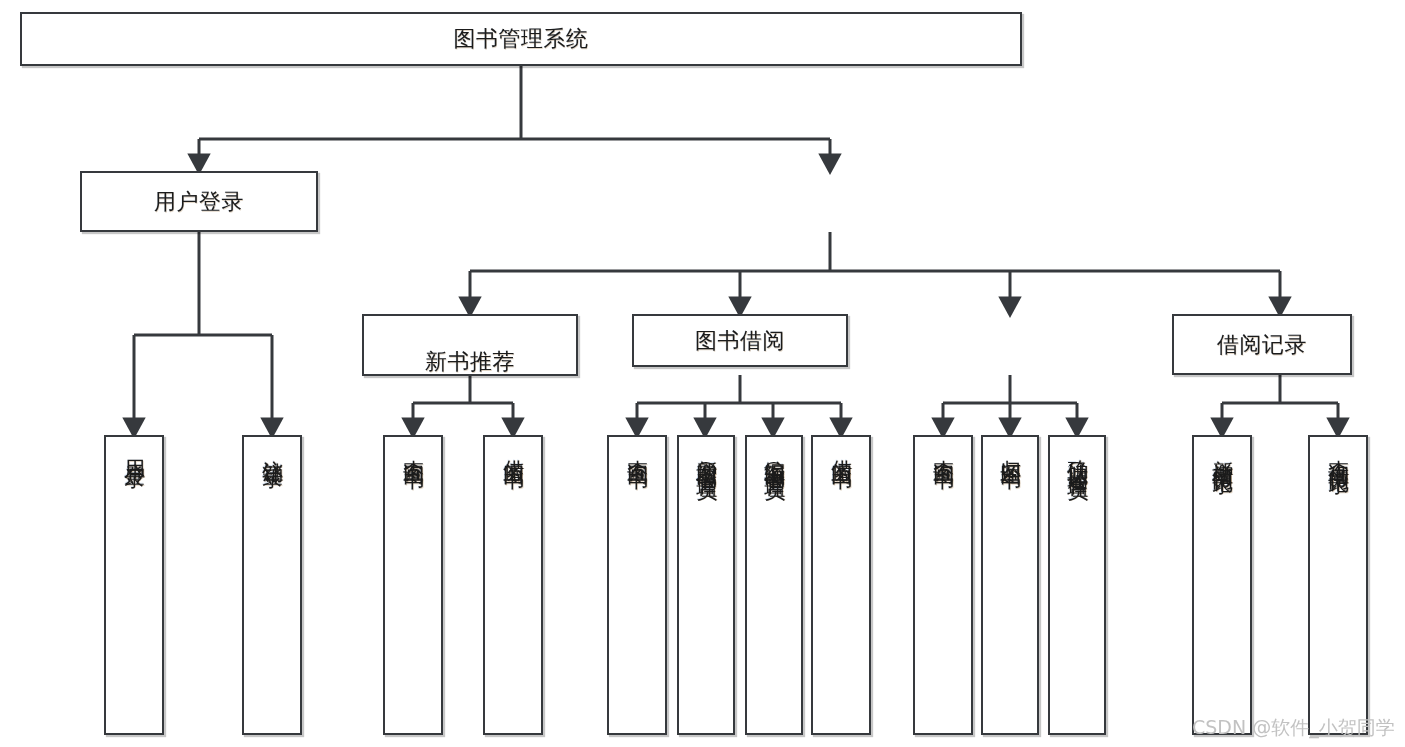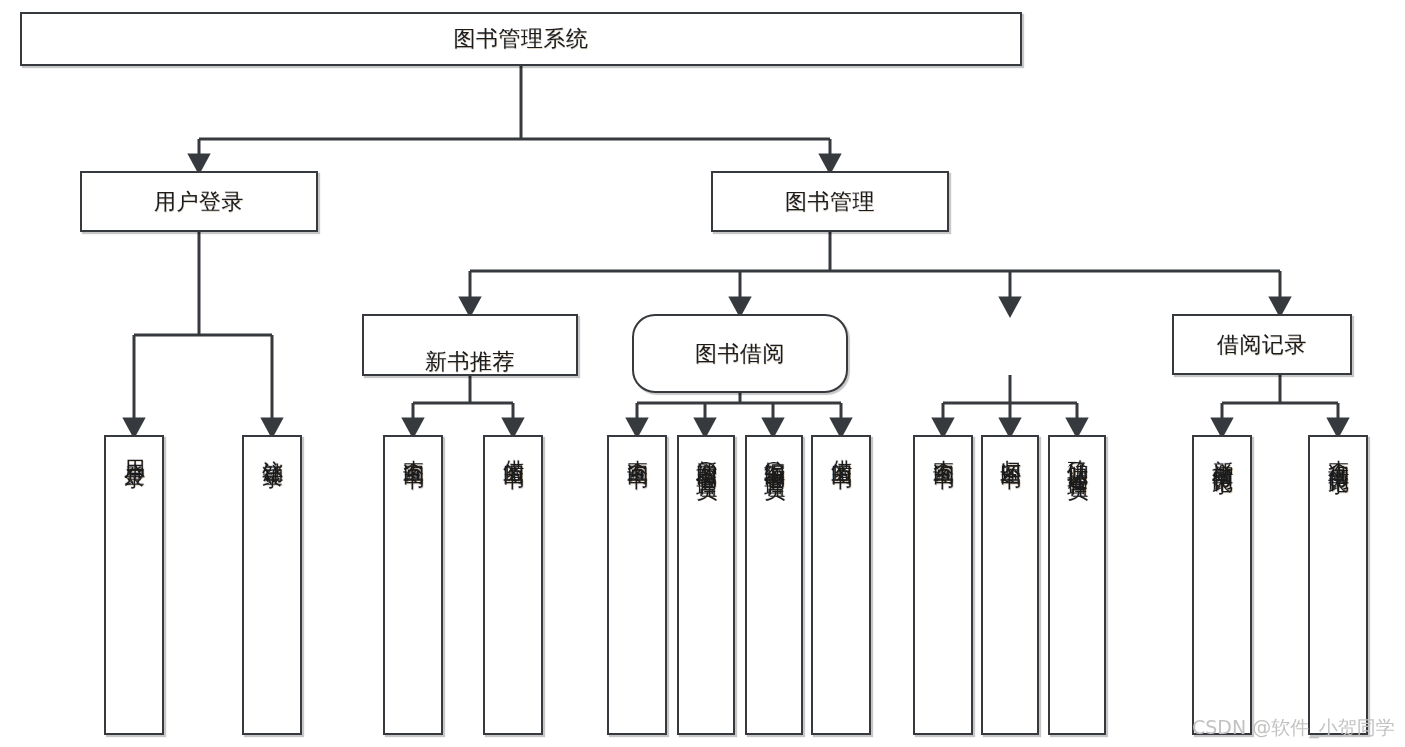--- a/index.html
+++ b/index.html
@@ -121,28 +121,25 @@
     </g>
   </svg>
 
   <div class="node" style="left:20px; top:12px; width:1002px; height:54px;">
     <span class="label">图书管理系统</span>
   </div>
 
   <div class="node" style="left:80px; top:171px; width:238px; height:61px;">
     <span class="label">用户登录</span>
   </div>
-  <div class="node" style="left:711px; top:171px; width:238px; height:61px;">
-    <span class="label">图书管理</span>
-  </div>
 
   <div class="node" style="left:362px; top:314px; width:216px; height:62px;align-items:flex-end;">
     <span class="label">新书推荐</span>
   </div>
-  <div class="node" style="left:632px; top:314px; width:216px; height:79px;border-radius:23px;">
+  <div class="node" style="left:632px; top:314px; width:216px; height:53px;">
     <span class="label">图书借阅</span>
   </div>
   <div class="node" style="left:1172px; top:314px; width:180px; height:61px;">
     <span class="label">借阅记录</span>
   </div>
 
   <div class="node vertical" style="left:104px; top:435px; width:60px; height:300px;">
     <span class="label">用户登录</span>
   </div>
   <div class="node vertical" style="left:242px; top:435px; width:60px; height:300px;">

